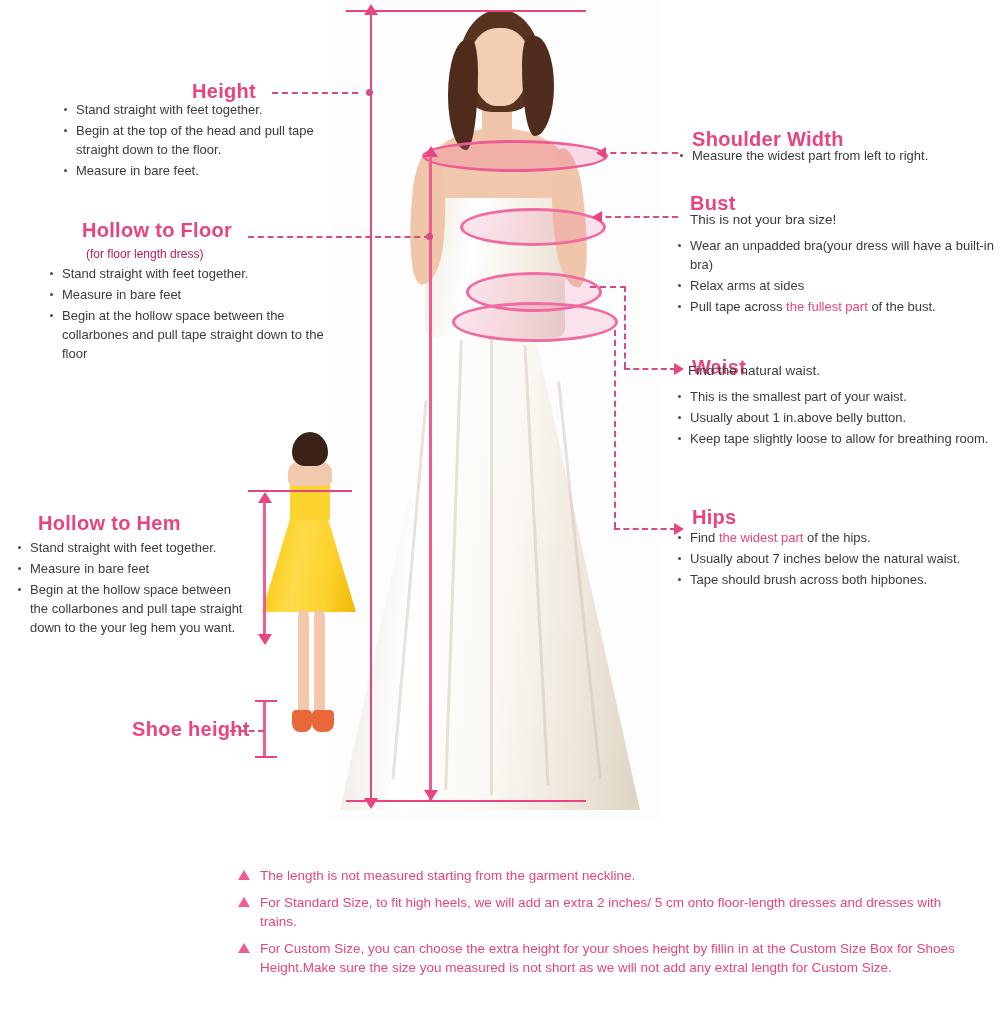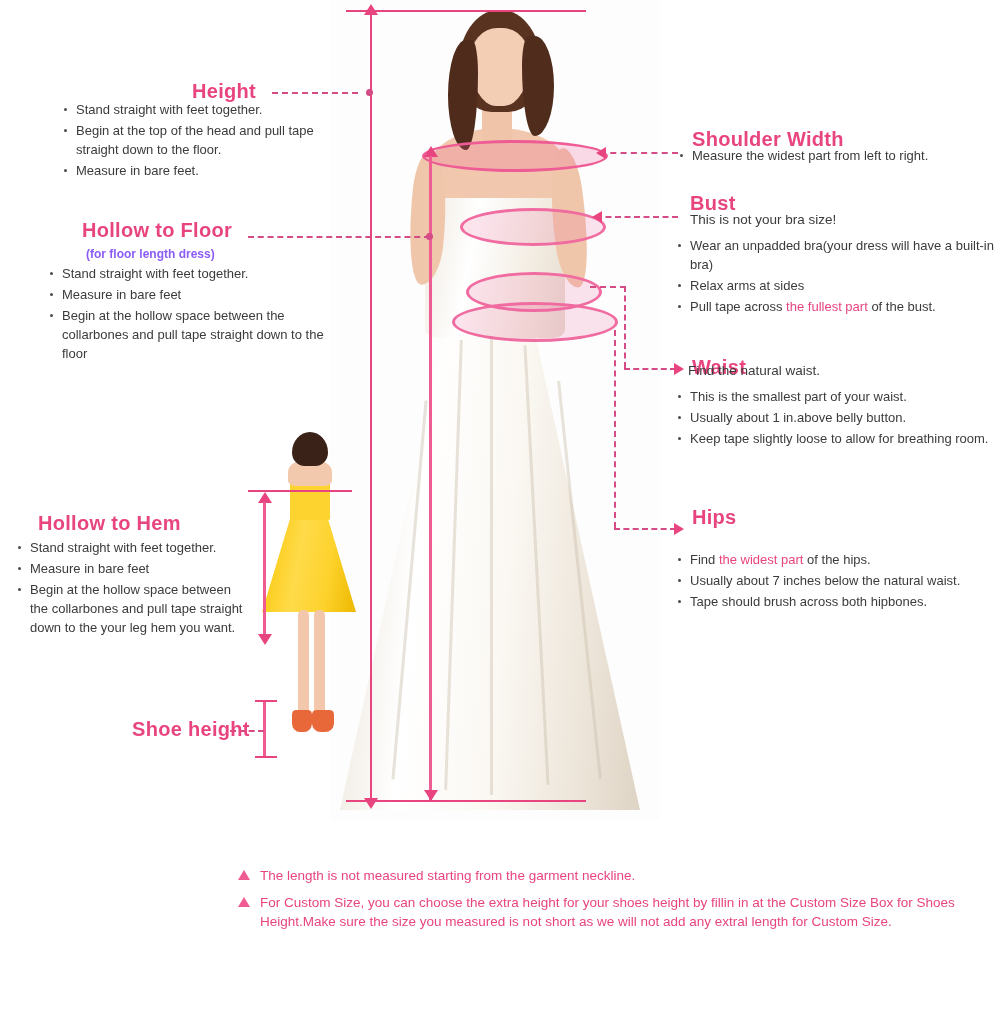--- a/index.html
+++ b/index.html
@@ -21,22 +21,22 @@
 
   
   .heading {
     color: #e8447f;
     font-weight: bold;
     font-size: 20px;
     letter-spacing: 0.3px;
     white-space: nowrap;
   }
   .subheading {
-    color: #8b5cf6;
-    font-weight: bold;
+    color: #be185d;
+    font-weight: normal;
     font-size: 12px;
     white-space: nowrap;
   }
   .bullet-list {
     margin: 0;
     padding: 0;
     list-style: none;
     color: #3b3b3b;
     font-size: 13px;
     line-height: 19px;
@@ -343,30 +343,34 @@
 
   <div class="abs heading" style="left:692px; top:356px;">Waist</div>
   <div class="abs" style="left:688px; top:363px; font-size:13.5px; color:#3b3b3b;">Find the natural waist.</div>
   <ul class="abs bullet-list" style="left:676px; top:387px; width:318px;">
     <li>This is the smallest part of your waist.</li>
     <li>Usually about 1 in.above belly button.</li>
     <li>Keep tape slightly loose to allow for breathing room.</li>
   </ul>
 
   <div class="abs heading" style="left:692px; top:506px;">Hips</div>
-  <ul class="abs bullet-list" style="left:676px; top:528px; width:318px;margin-top:22px;">
+  <ul class="abs bullet-list" style="left:676px; top:528px; width:318px;">
     <li><span>Find </span><span class="pink-text">the widest part</span><span> of the hips.</span></li>
     <li>Usually about 7 inches below the natural waist.</li>
     <li>Tape should brush across both hipbones.</li>
   </ul>
 
   <div class="abs" style="left:238px; top:866px; width:740px;">
     <div class="note-row">
       <span class="note-tri"></span>
       <span>The length is not measured starting from the garment neckline.</span>
     </div>
     <div class="note-row">
       <span class="note-tri"></span>
+      <span>For Standard Size, to fit high heels, we will add an extra 2 inches/ 5  cm onto floor-length dresses and dresses with trains.</span>
+    </div>
+    <div class="note-row">
+      <span class="note-tri"></span>
       <span>For Custom Size, you can choose the extra height for your shoes height by fillin in at the Custom Size Box for Shoes Height.Make sure the size you measured is not short as we will not add any extral length for Custom Size.</span>
     </div>
   </div>
 
 </div>
 
 </body></html>

